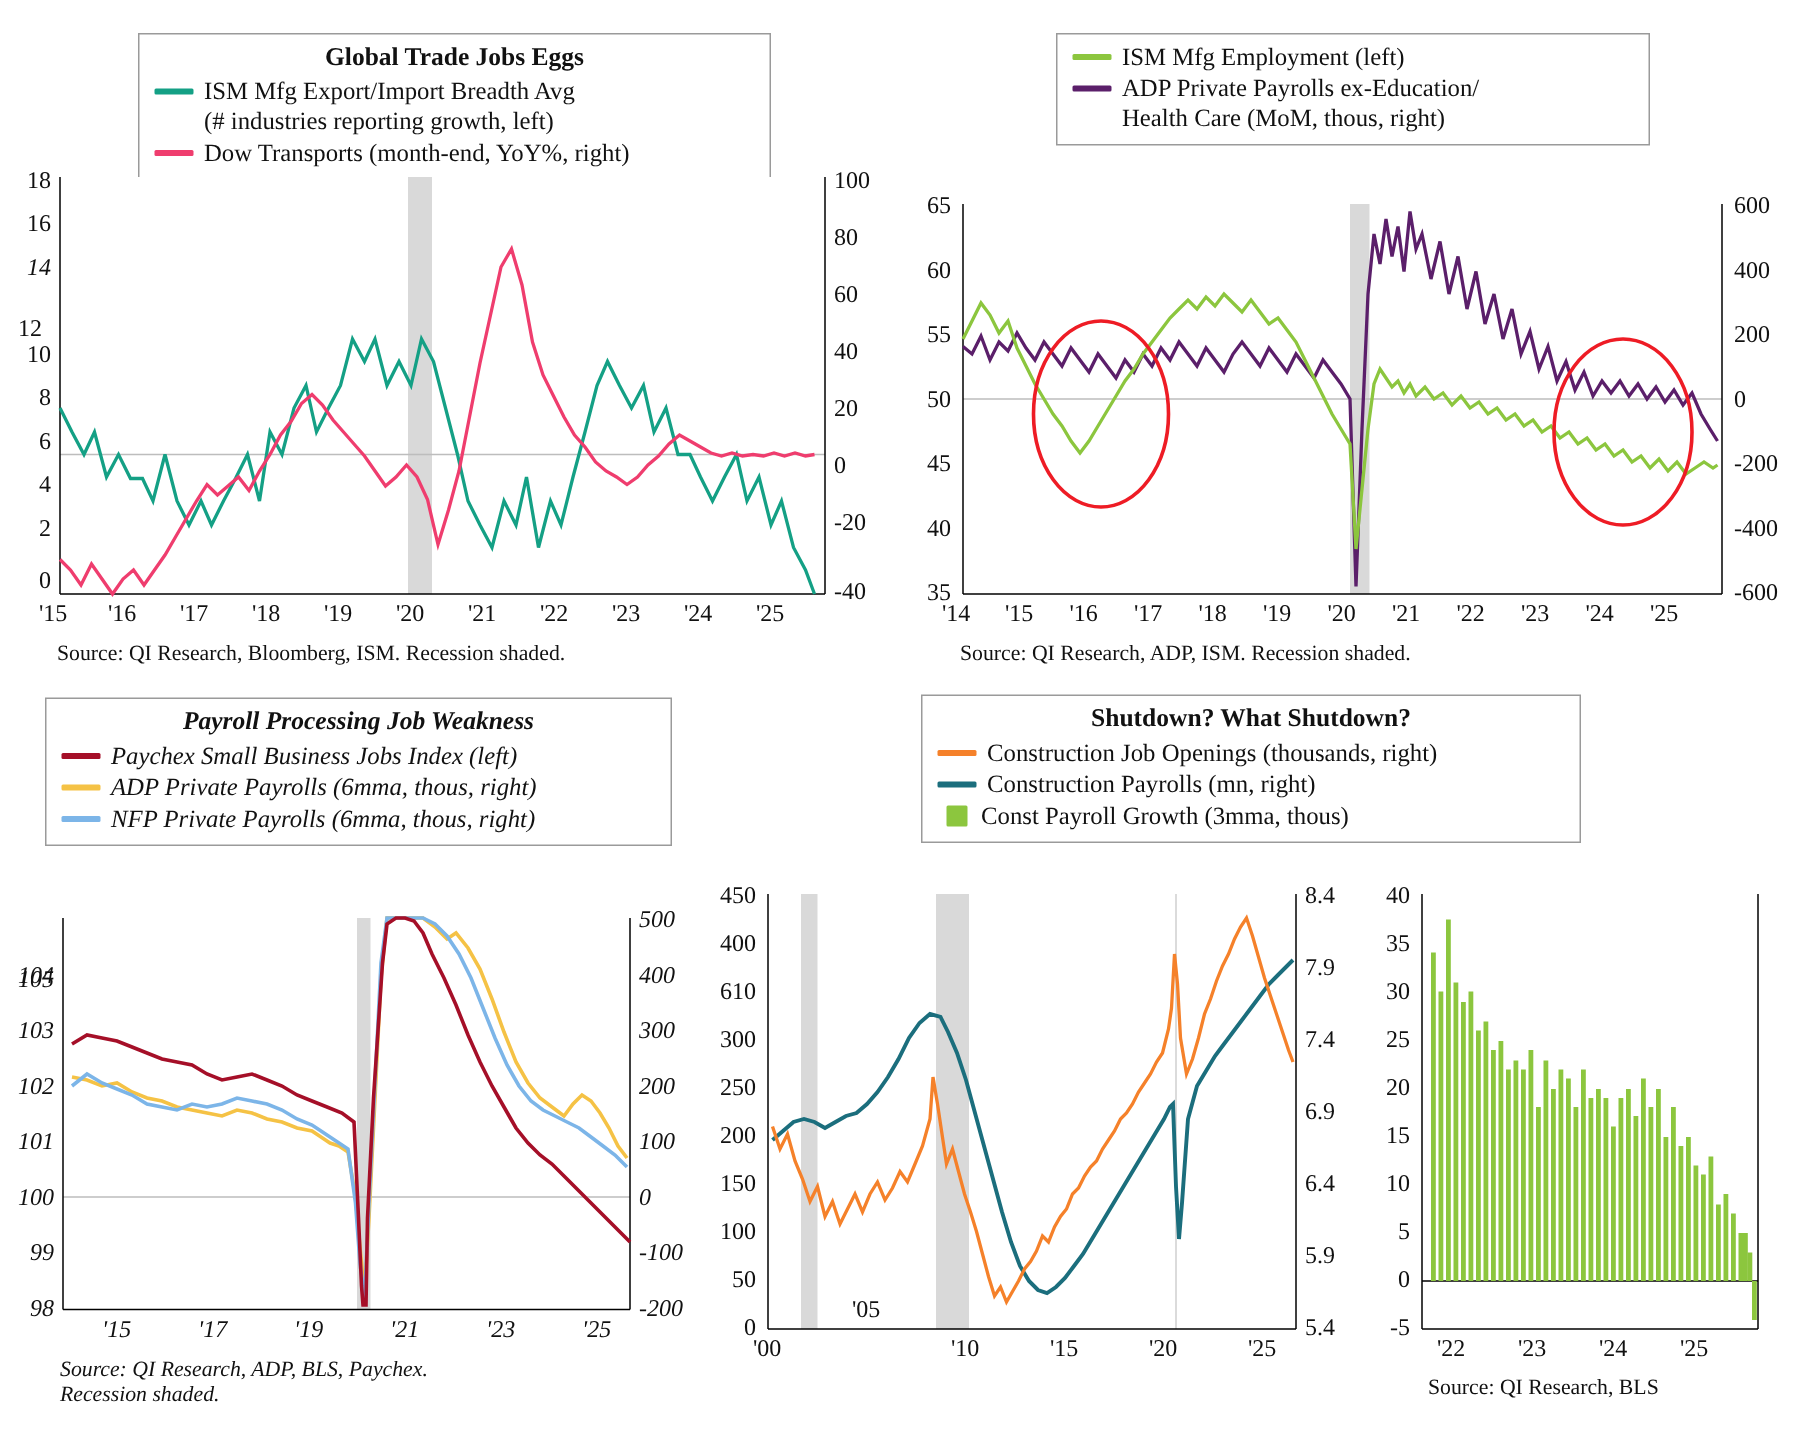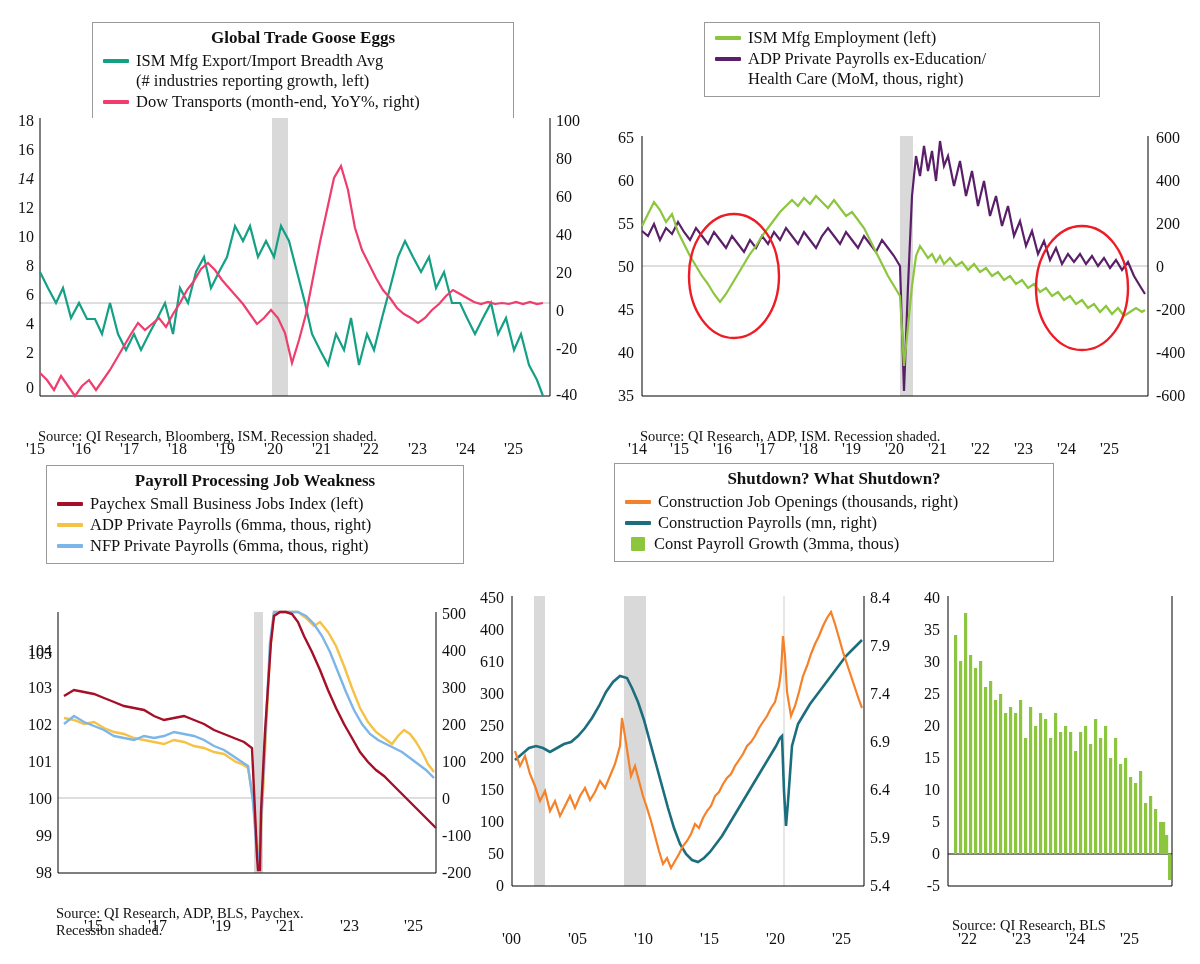--- a/index.html
+++ b/index.html
@@ -51,55 +51,54 @@
     text-align:right;
     white-space:nowrap;
   }
   .axisnum.l{text-align:right;}
   .axisnum.r{text-align:left;}
   .xlab{
     position:absolute;
     font-size:16px;
     line-height:16px;
     white-space:nowrap;
-    margin-top:39px;
   }
   .source{
     position:absolute;
     font-size:14.5px;
     line-height:17px;
     white-space:pre-line;
   }
   svg{display:block;overflow:visible;}
 </style>
 </head>
 <body>
 
 <div class="page">
 
   <div class="panel" style="left:0;top:0;width:600px;height:455px;">
 
     <div class="legendbox" style="position:absolute;left:92px;top:22px;width:422px;">
-      <div class="title">Global Trade Goose Eggs</div>
+      <div class="title">Global Trade Jobs Eggs</div>
       <div class="legrow">
         <span class="swatch" style="background:#14a085"></span>
         <span class="legtext" style="white-space:pre-line">ISM Mfg Export/Import Breadth Avg
 (# industries reporting growth, left)</span>
       </div>
       <div class="legrow">
         <span class="swatch" style="background:#ef3d6e"></span>
         <span class="legtext" style="white-space:pre-line">Dow Transports (month-end, YoY%, right)</span>
       </div>
     </div>
 
     <div>
       <div class="axisnum l" style="left:6px;top:113px;width:28px;">18</div>
       <div class="axisnum l" style="left:6px;top:142px;width:28px;">16</div>
       <div class="axisnum l" style="left:6px;top:171px;width:28px;font-style:italic;">14</div>
-      <div class="axisnum l" style="left:6px;top:200px;width:28px;">12</div>
+      <div class="axisnum l" style="left:6px;top:212px;width:28px;text-align:center;">12</div>
       <div class="axisnum l" style="left:6px;top:229px;width:28px;">10</div>
       <div class="axisnum l" style="left:6px;top:258px;width:28px;">8</div>
       <div class="axisnum l" style="left:6px;top:287px;width:28px;">6</div>
       <div class="axisnum l" style="left:6px;top:316px;width:28px;">4</div>
       <div class="axisnum l" style="left:6px;top:345px;width:28px;">2</div>
       <div class="axisnum l" style="left:6px;top:380px;width:28px;">0</div>
     </div>
     <div>
       <div class="axisnum r" style="left:556px;top:113px;">100</div>
       <div class="axisnum r" style="left:556px;top:151px;">80</div>
@@ -203,21 +202,21 @@
       <div class="xlab" style="left:328px;top:402px;">'21</div>
       <div class="xlab" style="left:371px;top:402px;">'22</div>
       <div class="xlab" style="left:414px;top:402px;">'23</div>
       <div class="xlab" style="left:457px;top:402px;">'24</div>
       <div class="xlab" style="left:500px;top:402px;">'25</div>
     </div>
 
     <div class="source" style="left:40px;top:428px;">Source: QI Research, ADP, ISM. Recession shaded.</div>
   </div>
 
-  <div class="panel" style="left:16px;top:455px;width:470px;height:509px;">
+  <div class="panel" style="left:0;top:455px;width:470px;height:509px;font-style:italic;">
 
     <div class="legendbox" style="position:absolute;left:30px;top:10px;width:418px;">
       <div class="title">Payroll Processing Job Weakness</div>
       <div class="legrow">
         <span class="swatch" style="background:#a50f28"></span>
         <span class="legtext">Paychex Small Business Jobs Index (left)</span>
       </div>
       <div class="legrow">
         <span class="swatch" style="background:#f5c245"></span>
         <span class="legtext">ADP Private Payrolls (6mma, thous, right)</span>
@@ -326,21 +325,21 @@
       <line x1="0" y1="0" x2="0" y2="290" stroke="#000" stroke-width="1"></line>
       <line x1="352" y1="0" x2="352" y2="290" stroke="#000" stroke-width="1"></line>
 
       <polyline fill="none" stroke="#1b6e7d" stroke-width="2.6" points="3,164 10,158 17,152 24,150 31,152 38,156 45,152 52,148 59,146 66,140 73,132 80,122 87,110 94,96 101,86 108,80 115,82 120,92 126,106 132,124 138,146 144,168 150,190 156,212 162,232 168,248 174,258 180,264 186,266 192,262 198,256 204,248 210,240 216,230 222,220 228,210 234,200 240,190 246,180 252,170 258,160 264,150 268,142 270,140 272,195 274,230 276,206 280,150 286,128 292,118 298,108 304,100 310,92 316,84 322,76 328,68 334,60 340,54 346,48 350,44"></polyline>
 
       <polyline fill="none" stroke="#f5812a" stroke-width="2.2" points="3,155 8,170 13,160 18,178 23,190 28,205 33,195 38,215 43,205 48,220 53,210 58,200 63,212 68,200 73,192 78,204 83,196 88,185 93,192 98,180 103,168 108,150 110,122 113,140 116,160 119,180 123,170 127,185 131,200 135,212 139,225 143,240 147,255 151,268 155,262 159,272 163,265 167,258 171,250 175,245 179,238 183,228 187,232 191,222 195,215 199,210 203,200 207,196 211,188 215,182 219,178 223,170 227,164 231,158 235,150 239,146 243,140 247,132 251,126 255,120 259,112 263,106 267,90 269,76 271,40 273,60 275,96 279,120 283,110 287,96 291,80 295,70 299,58 303,48 307,40 311,30 315,22 319,16 323,28 327,42 331,56 335,68 339,80 343,92 347,104 350,112"></polyline>
     </svg>
 
     <div>
       <div class="xlab" style="left:32px;top:437px;">'00</div>
-      <div class="xlab" style="left:98px;top:437px;">'05</div>
+      <div class="xlab" style="left:98px;top:411px;">'05</div>
       <div class="xlab" style="left:164px;top:437px;">'10</div>
       <div class="xlab" style="left:230px;top:437px;">'15</div>
       <div class="xlab" style="left:296px;top:437px;">'20</div>
       <div class="xlab" style="left:362px;top:437px;">'25</div>
     </div>
 
     <div>
       <div class="axisnum l" style="left:440px;top:135px;width:30px;">40</div>
       <div class="axisnum l" style="left:440px;top:167px;width:30px;">35</div>
       <div class="axisnum l" style="left:440px;top:199px;width:30px;">30</div>

